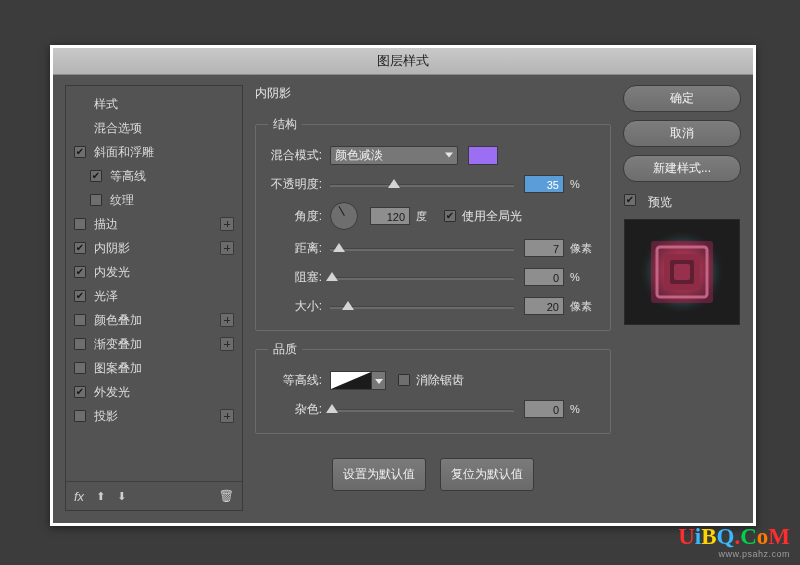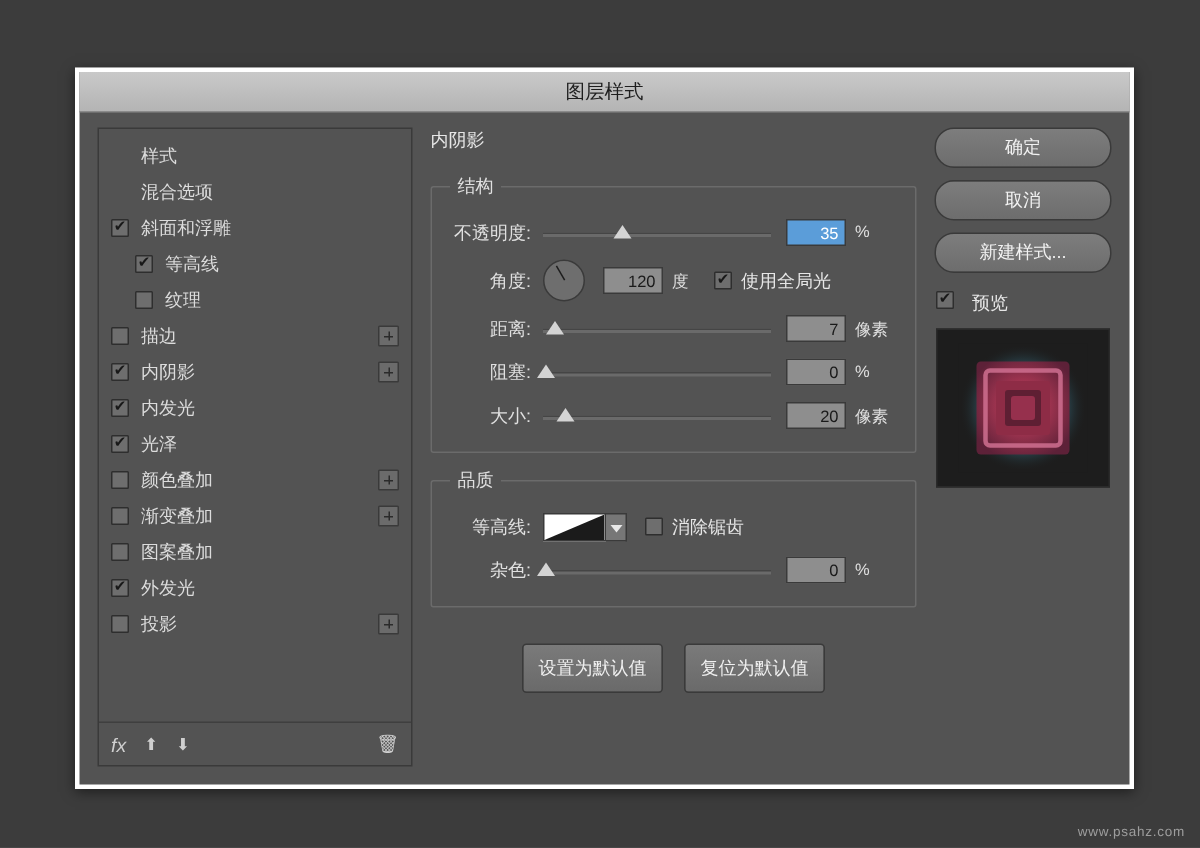--- a/index.html
+++ b/index.html
@@ -32,21 +32,21 @@
   }
   .dialog-body{
     flex:1;
     display:flex;
     padding:10px 12px 12px 12px;
     gap:12px;
     box-sizing:border-box;
   }
   
   .left-panel{
-    width:210px;
+    width:178px;
     background:#535353;
     border:1px solid #3a3a3a;
     display:flex;flex-direction:column;
     box-sizing:border-box;
   }
   .styles-list{
     flex:1;
     padding:6px 0 0 0;
     overflow:hidden;
   }
@@ -438,20 +438,28 @@
         <span class="trash-ico">🗑</span>
       </div>
     </div>
 
     <div class="mid-panel">
       <div class="section-title">内阴影</div>
 
       <fieldset class="group">
         <legend>结构</legend>
 
+        <div class="row">
+          <span class="lab">混合模式:</span>
+          <div class="select">
+            <span>颜色减淡</span>
+            <span class="caret"></span>
+          </div>
+          <div class="swatch"></div>
+        </div>
 
         <div class="row">
           <span class="lab">不透明度:</span>
           <div class="slider">
             <div class="track"></div>
             <div class="thumb" style="left:35%"></div>
           </div>
           <div class="numfield sel">35</div>
           <span class="unit">%</span>
         </div>
@@ -562,14 +570,17 @@
           <rect x="31" y="31" width="24" height="24" rx="2" fill="#5e1f33"></rect>
           <rect x="35" y="35" width="16" height="16" rx="2" fill="#9c3250" opacity="0.9"></rect>
         </svg>
       </div>
     </div>
 
   </div>
 </div>
 
 <div class="watermark">
+  <div class="wm-main">
+    <span class="wm-u">U</span><span class="wm-i">i</span><span class="wm-b">B</span><span class="wm-o">Q</span><span class="wm-dot">.</span><span class="wm-c">C</span><span class="wm-o2">o</span><span class="wm-m">M</span>
+  </div>
   <div class="wm-sub">www.psahz.com</div>
 </div>
 
 </body></html>

